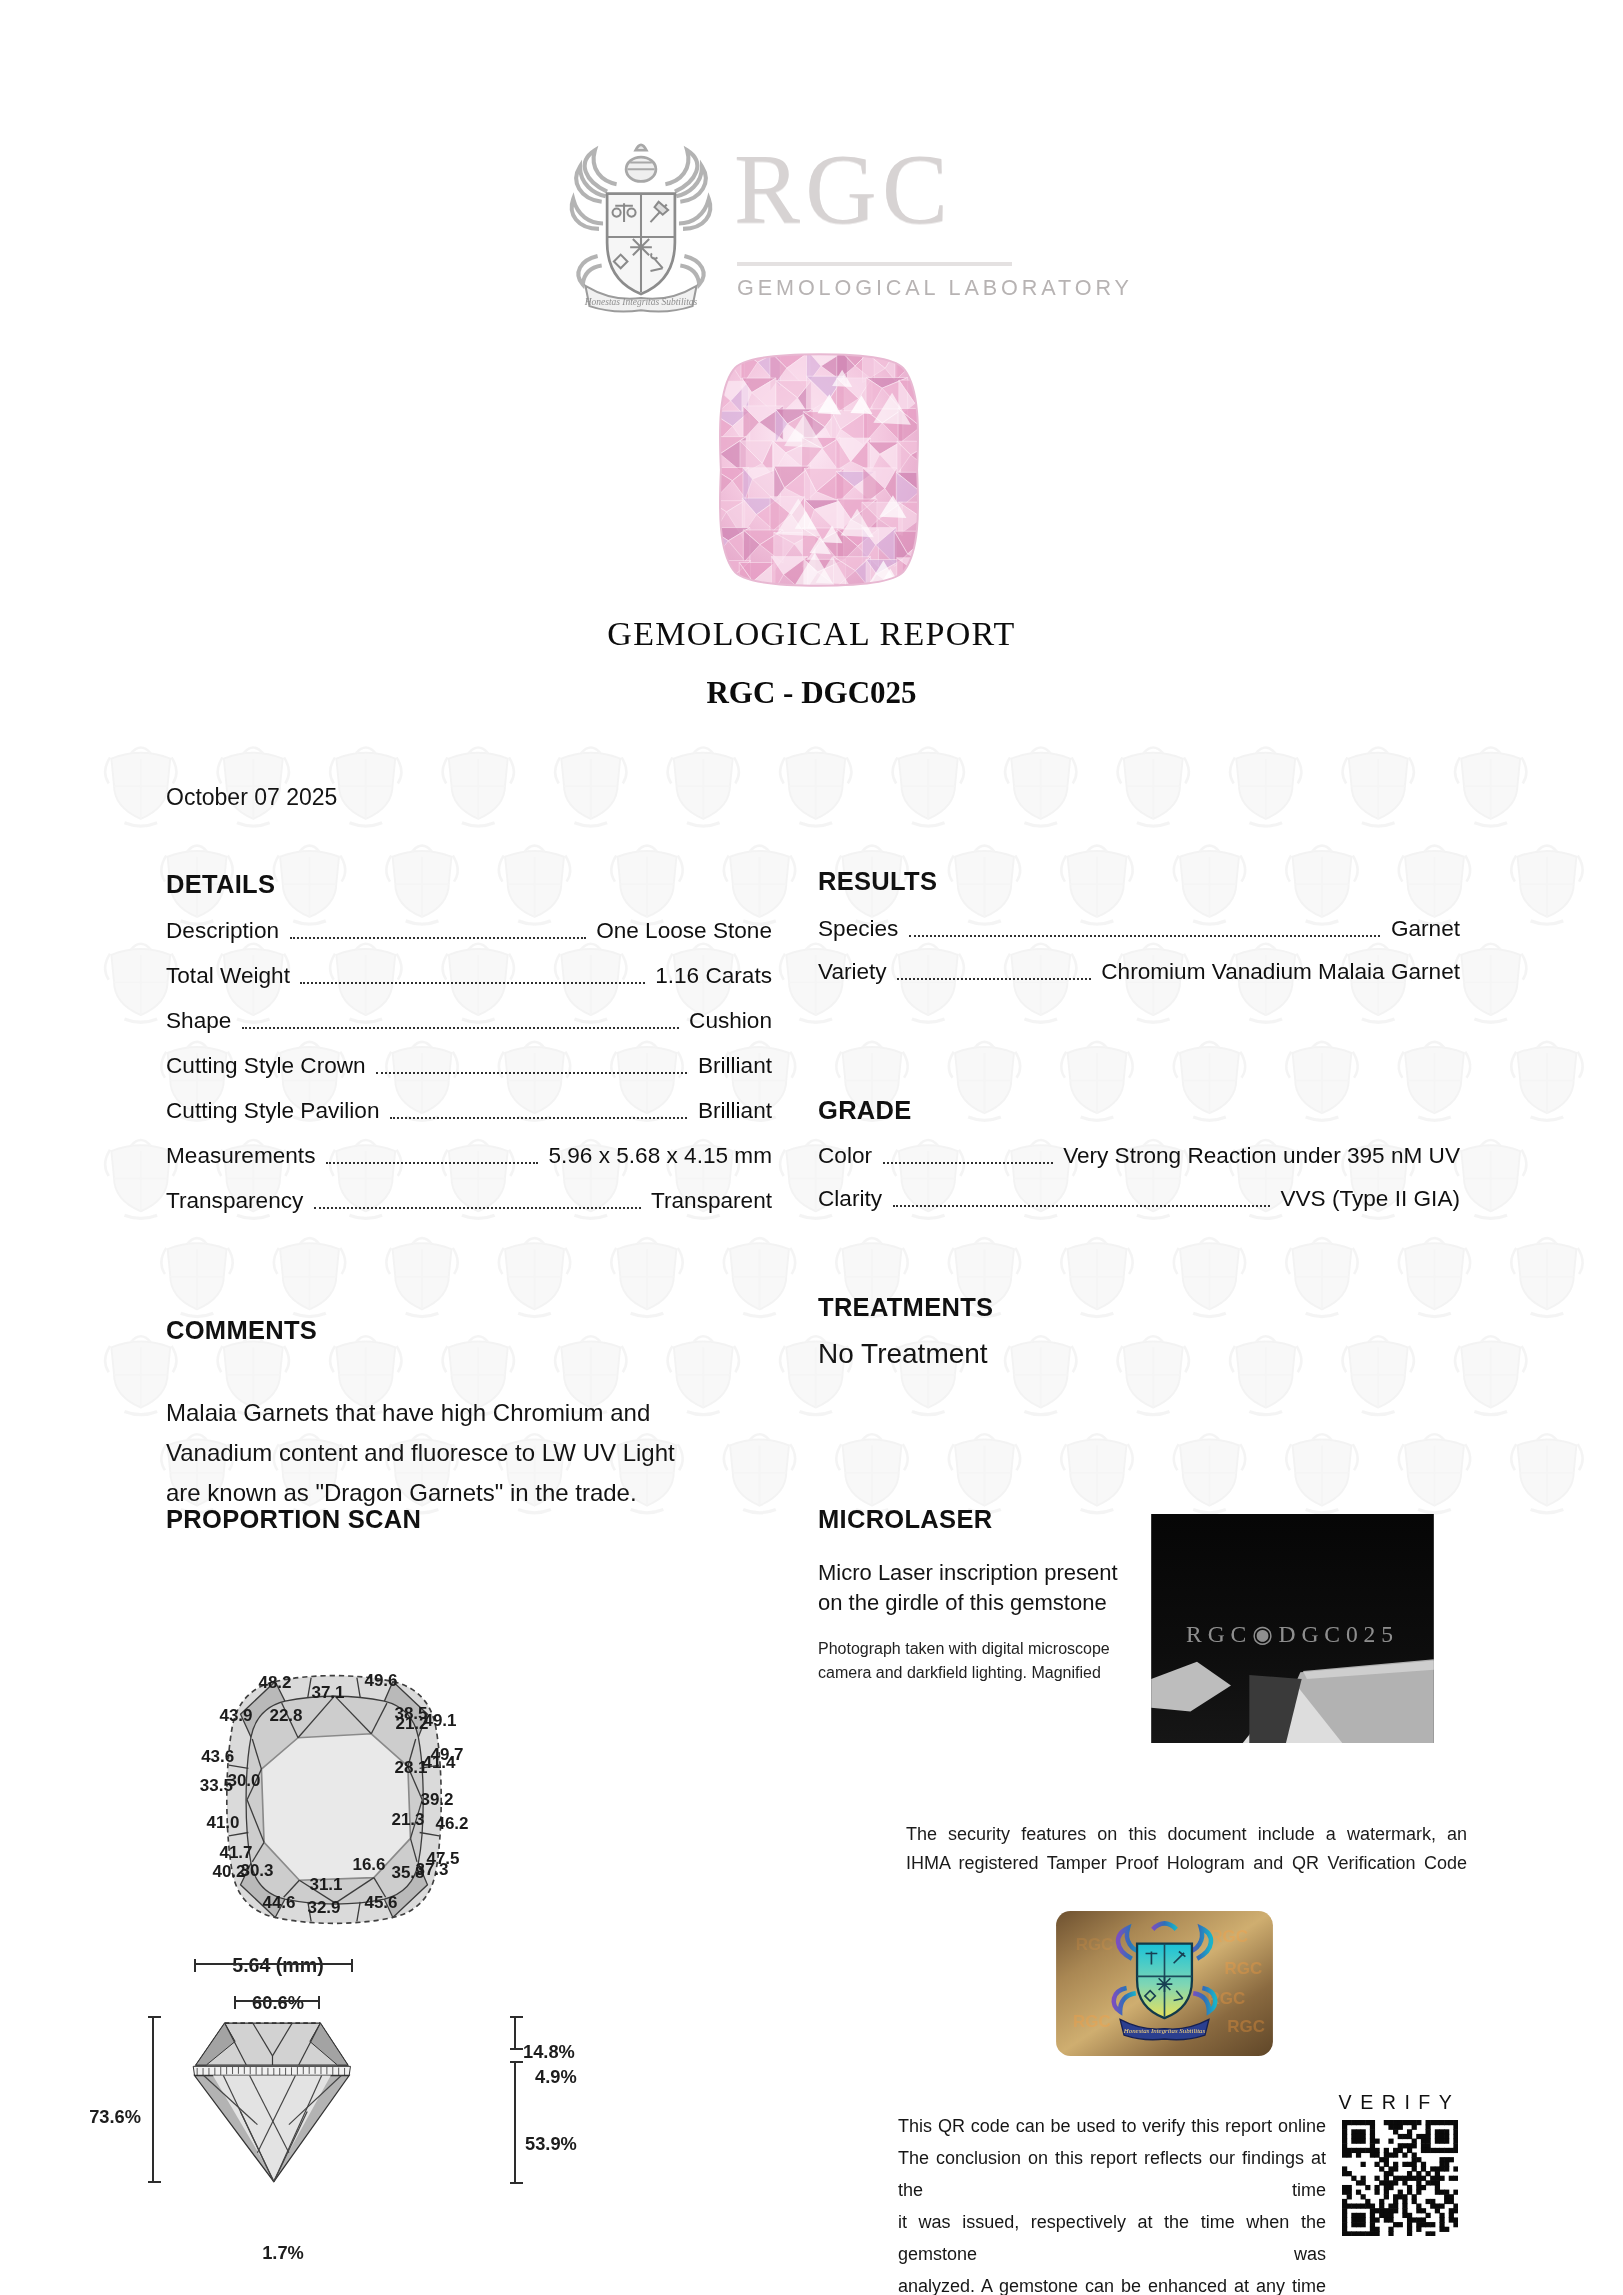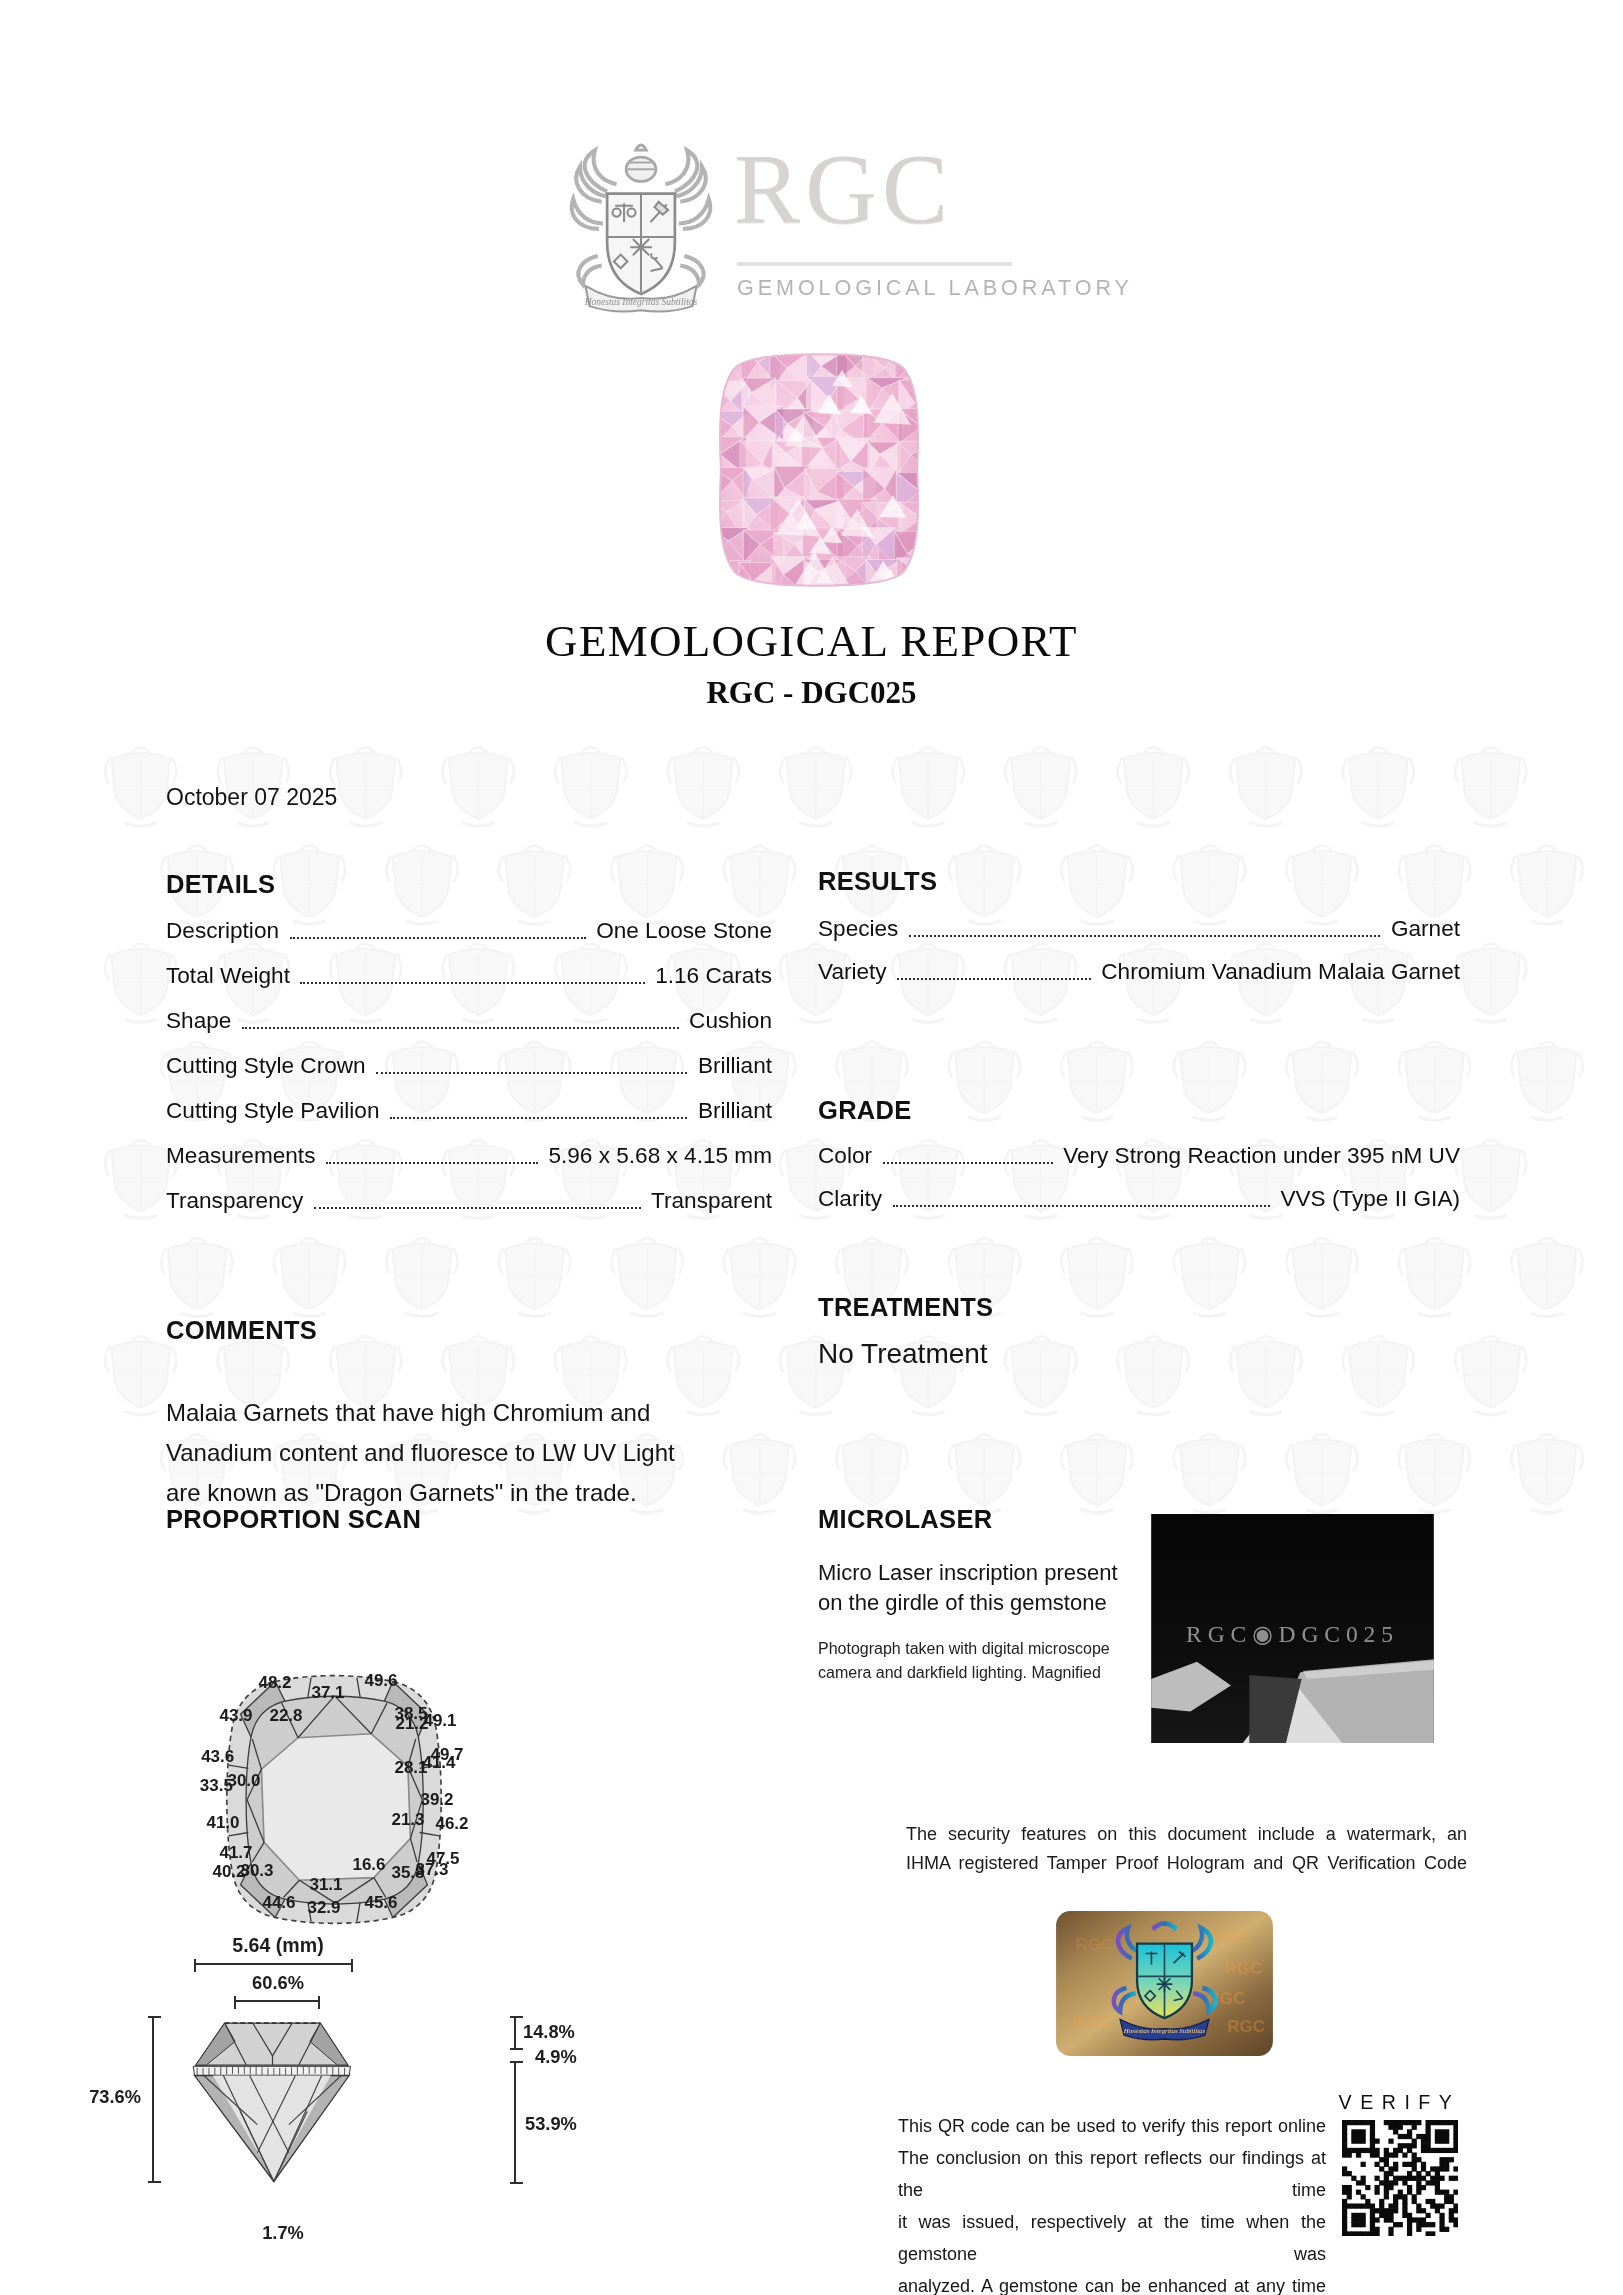--- a/index.html
+++ b/index.html
@@ -11,21 +11,21 @@
   .row{display:flex;align-items:flex-end;font-size:22.6px;color:#101010;margin-bottom:19px;line-height:26px;}
   .row .lbl{white-space:nowrap;}
   .row .dots{flex:1;border-bottom:2.7px dotted #2f2f2f;margin:0 10.5px 4.6px 10.5px;min-width:15.7px;}
   .row .val{white-space:nowrap;}
   .dimline-h{position:absolute;height:0;border-top:2.6px solid #2d2d2d;}
   .dimline-h::before,.dimline-h::after{content:"";position:absolute;top:-5.9px;width:0;height:12.4px;border-left:2.6px solid #2d2d2d;}
   .dimline-h::before{left:0;}.dimline-h::after{right:0;}
   .dimline-v{position:absolute;width:0;border-left:2.6px solid #2d2d2d;}
   .dimline-v::before,.dimline-v::after{content:"";position:absolute;left:-5.9px;height:0;width:12.4px;border-top:2.6px solid #2d2d2d;}
   .dimline-v::before{top:0;}.dimline-v::after{bottom:0;}
-  .dimlabel{position:absolute;font-size:18.3px;font-weight:700;color:#1d1d1d;white-space:nowrap;}
+  .dimlabel{position:absolute;font-size:18.3px;font-weight:700;color:#1d1d1d;white-space:nowrap;margin-top:20px;}
   .justify{text-align:justify;text-align-last:justify;}
   #angle-labels span{position:absolute;transform:translate(-50%,-50%);font-size:17px;font-weight:700;color:#1c1c1c;white-space:nowrap;}
   .wm-layer{position:absolute;left:0;top:0;z-index:0;pointer-events:none;}
   .content{position:relative;z-index:1;}
 </style>
 </head>
 <body>
 
 <div class="page">
 
@@ -386,21 +386,21 @@
           <polygon points="263.4367275238037,323.22899055480957 293.8710479736328,374.96733531951907 233.0024070739746,371.92390327453614" fill="#ffffff" opacity="0.74"></polygon>
           <polygon points="180.822172164917,69.29380989074707 198.98458862304688,100.16991786956787 162.6597557067871,98.35367622375489" fill="#ffffff" opacity="0.83"></polygon>
           <polygon points="166.95090293884277,285.80198860168457 183.34837341308594,313.67768840789796 150.5534324645996,312.0379413604736" fill="#ffffff" opacity="0.68"></polygon>
           <polygon points="223.43424797058105,244.34727668762207 248.90380859375,287.6455297470093 197.9646873474121,285.0985736846924" fill="#ffffff" opacity="0.64"></polygon>
         </g>
       <path d="M165,8 C230,8 285,14 296,32 C318,62 318,120 315,185 C318,250 318,308 296,338
                C285,356 230,362 165,362 C100,362 45,356 34,338 C12,308 12,250 15,185
                C12,120 12,62 34,32 C45,14 100,8 165,8 Z" fill="none" stroke="#e8b8d2" stroke-width="3"></path>
     </svg>
 
-    <div class="abs serif" style="left:0;top:615px;width:1623px;text-align:center;font-size:45px;letter-spacing:1.3px;color:#0c0c0c;">GEMOLOGICAL REPORT</div>
+    <div class="abs serif" style="left:0;top:615px;width:1623px;text-align:center;font-size:34px;letter-spacing:1.3px;color:#0c0c0c;">GEMOLOGICAL REPORT</div>
     <div class="abs serif" style="left:0;top:675px;width:1623px;text-align:center;font-size:31px;font-weight:700;color:#0c0c0c;">RGC - DGC025</div>
 
     <div class="abs" style="left:166px;top:784px;font-size:23px;">October 07 2025</div>
 
     <div class="abs sect" style="left:166px;top:870px;">DETAILS</div>
     <div class="abs" style="left:166px;top:918px;width:606px;">
       <div class="row">
           <span class="lbl">Description</span>
           <span class="dots"></span>
           <span class="val">One Loose Stone</span>

